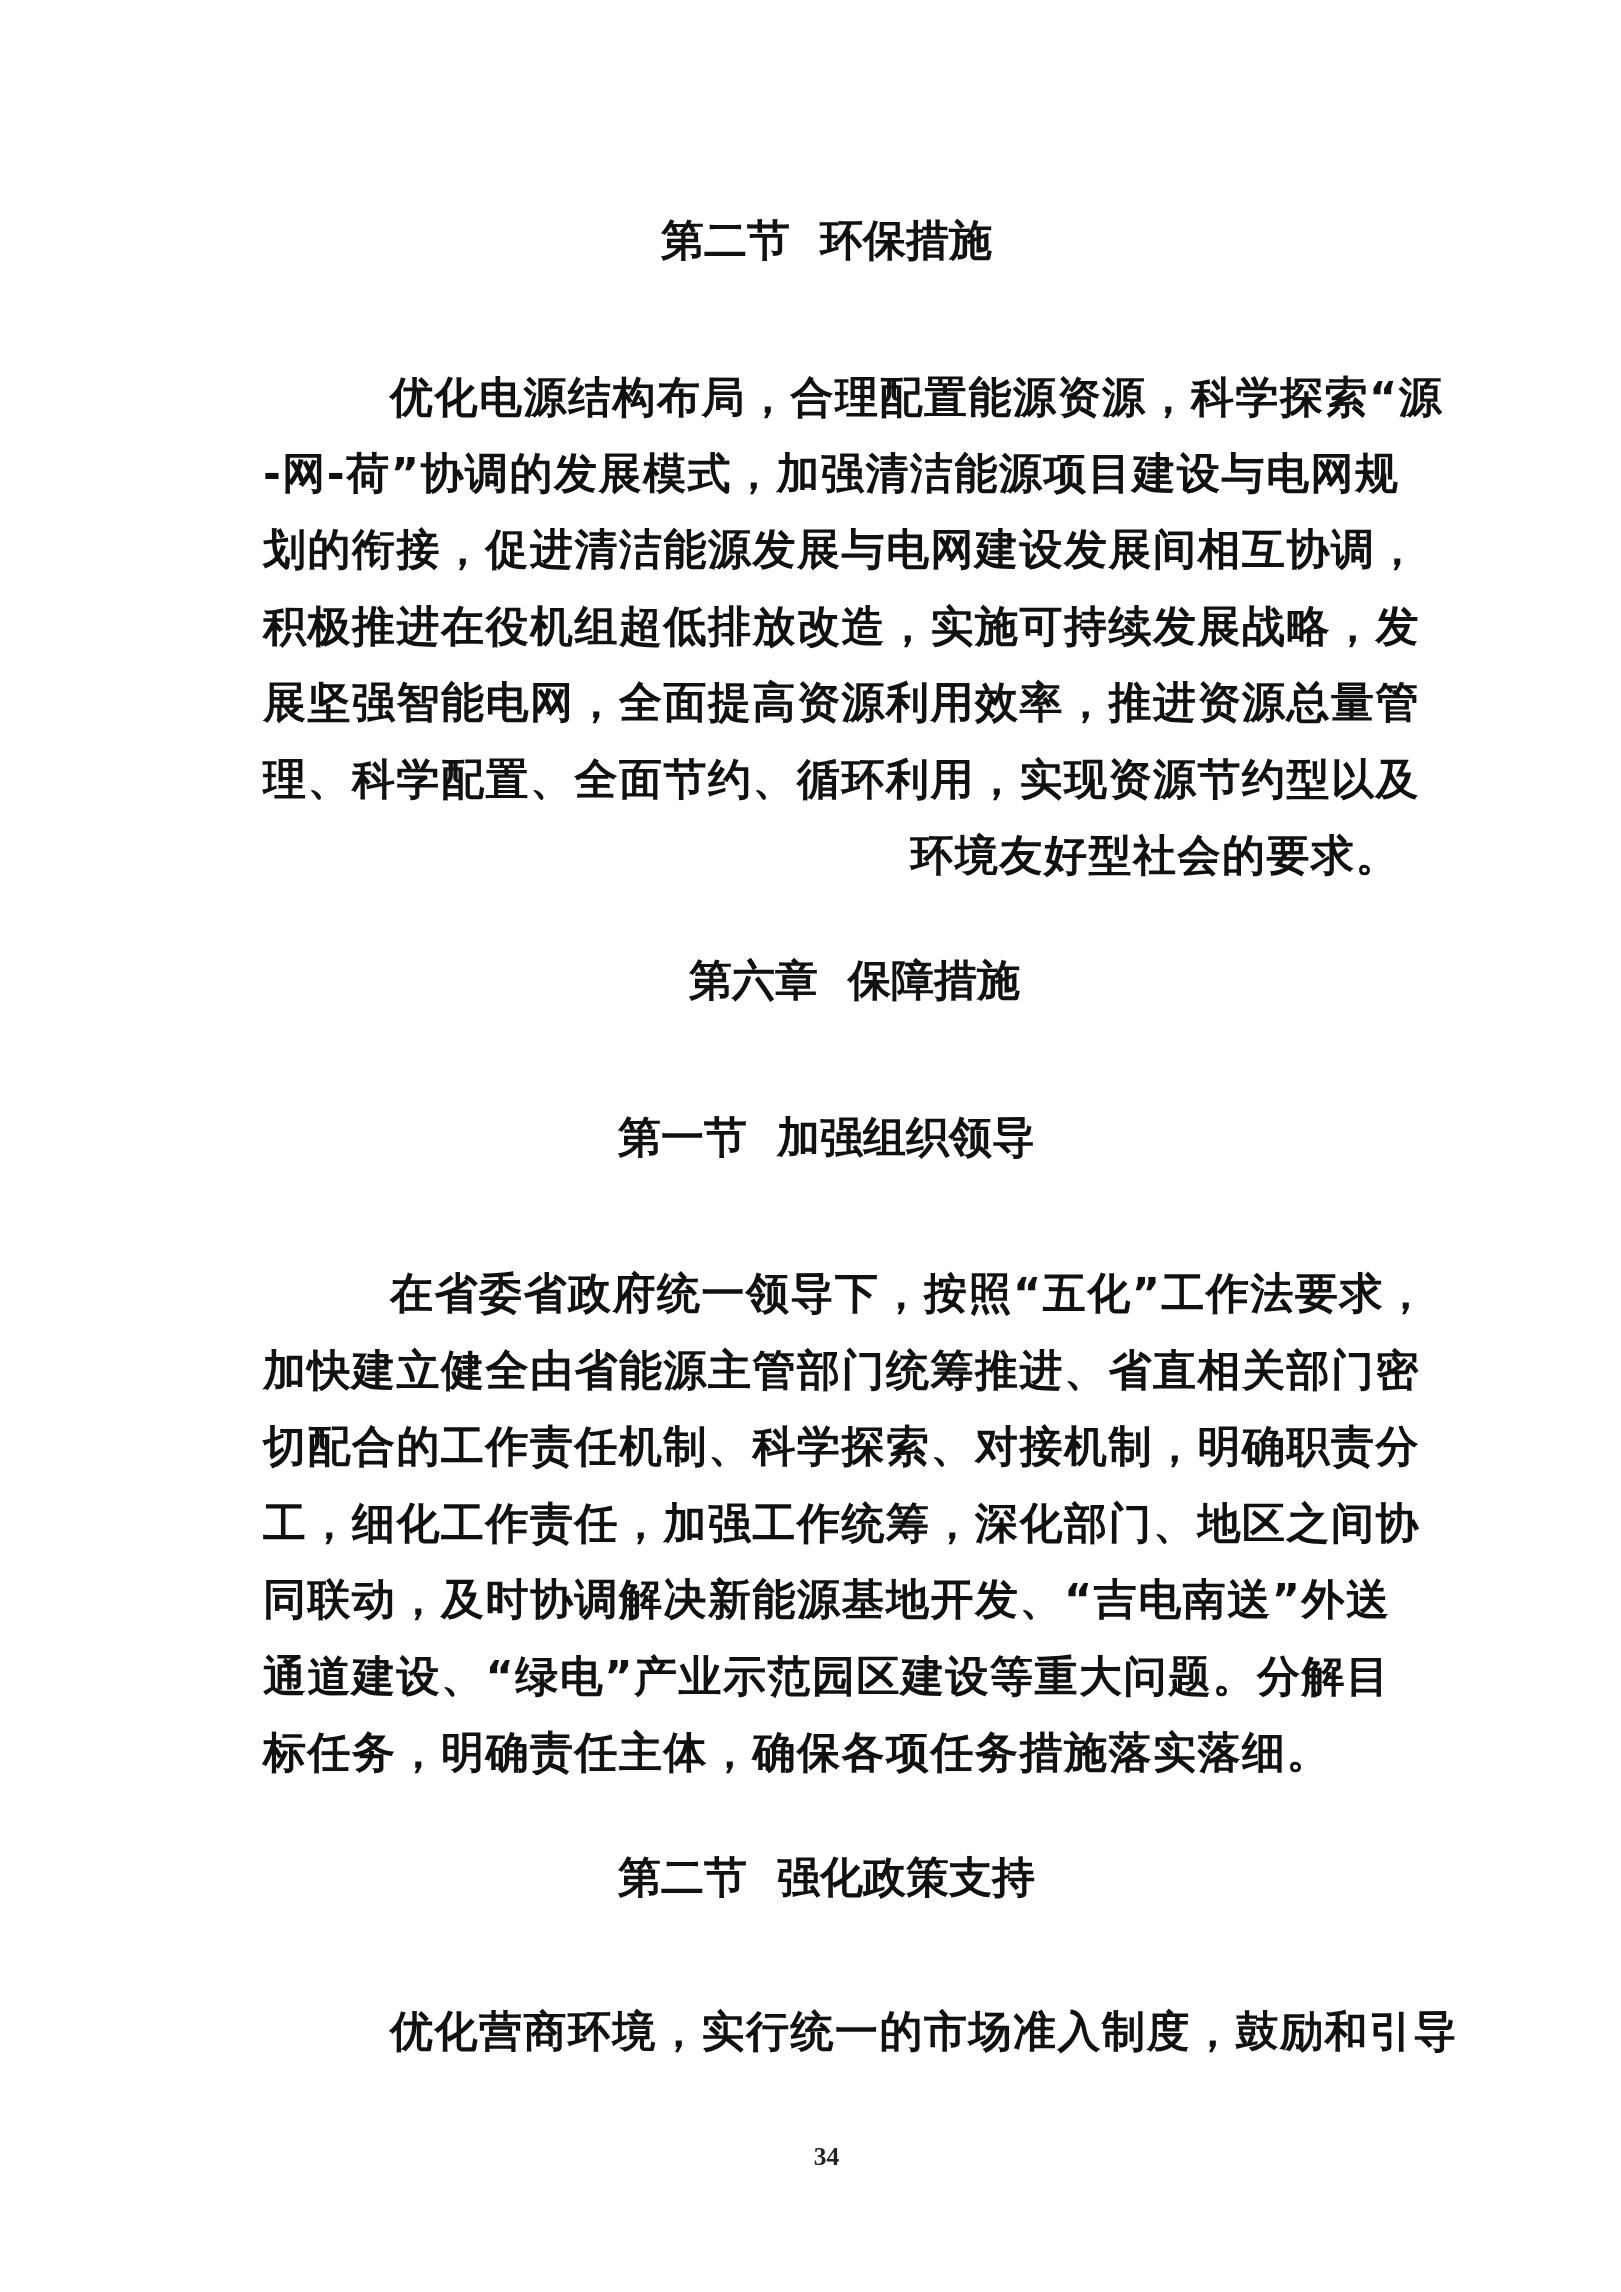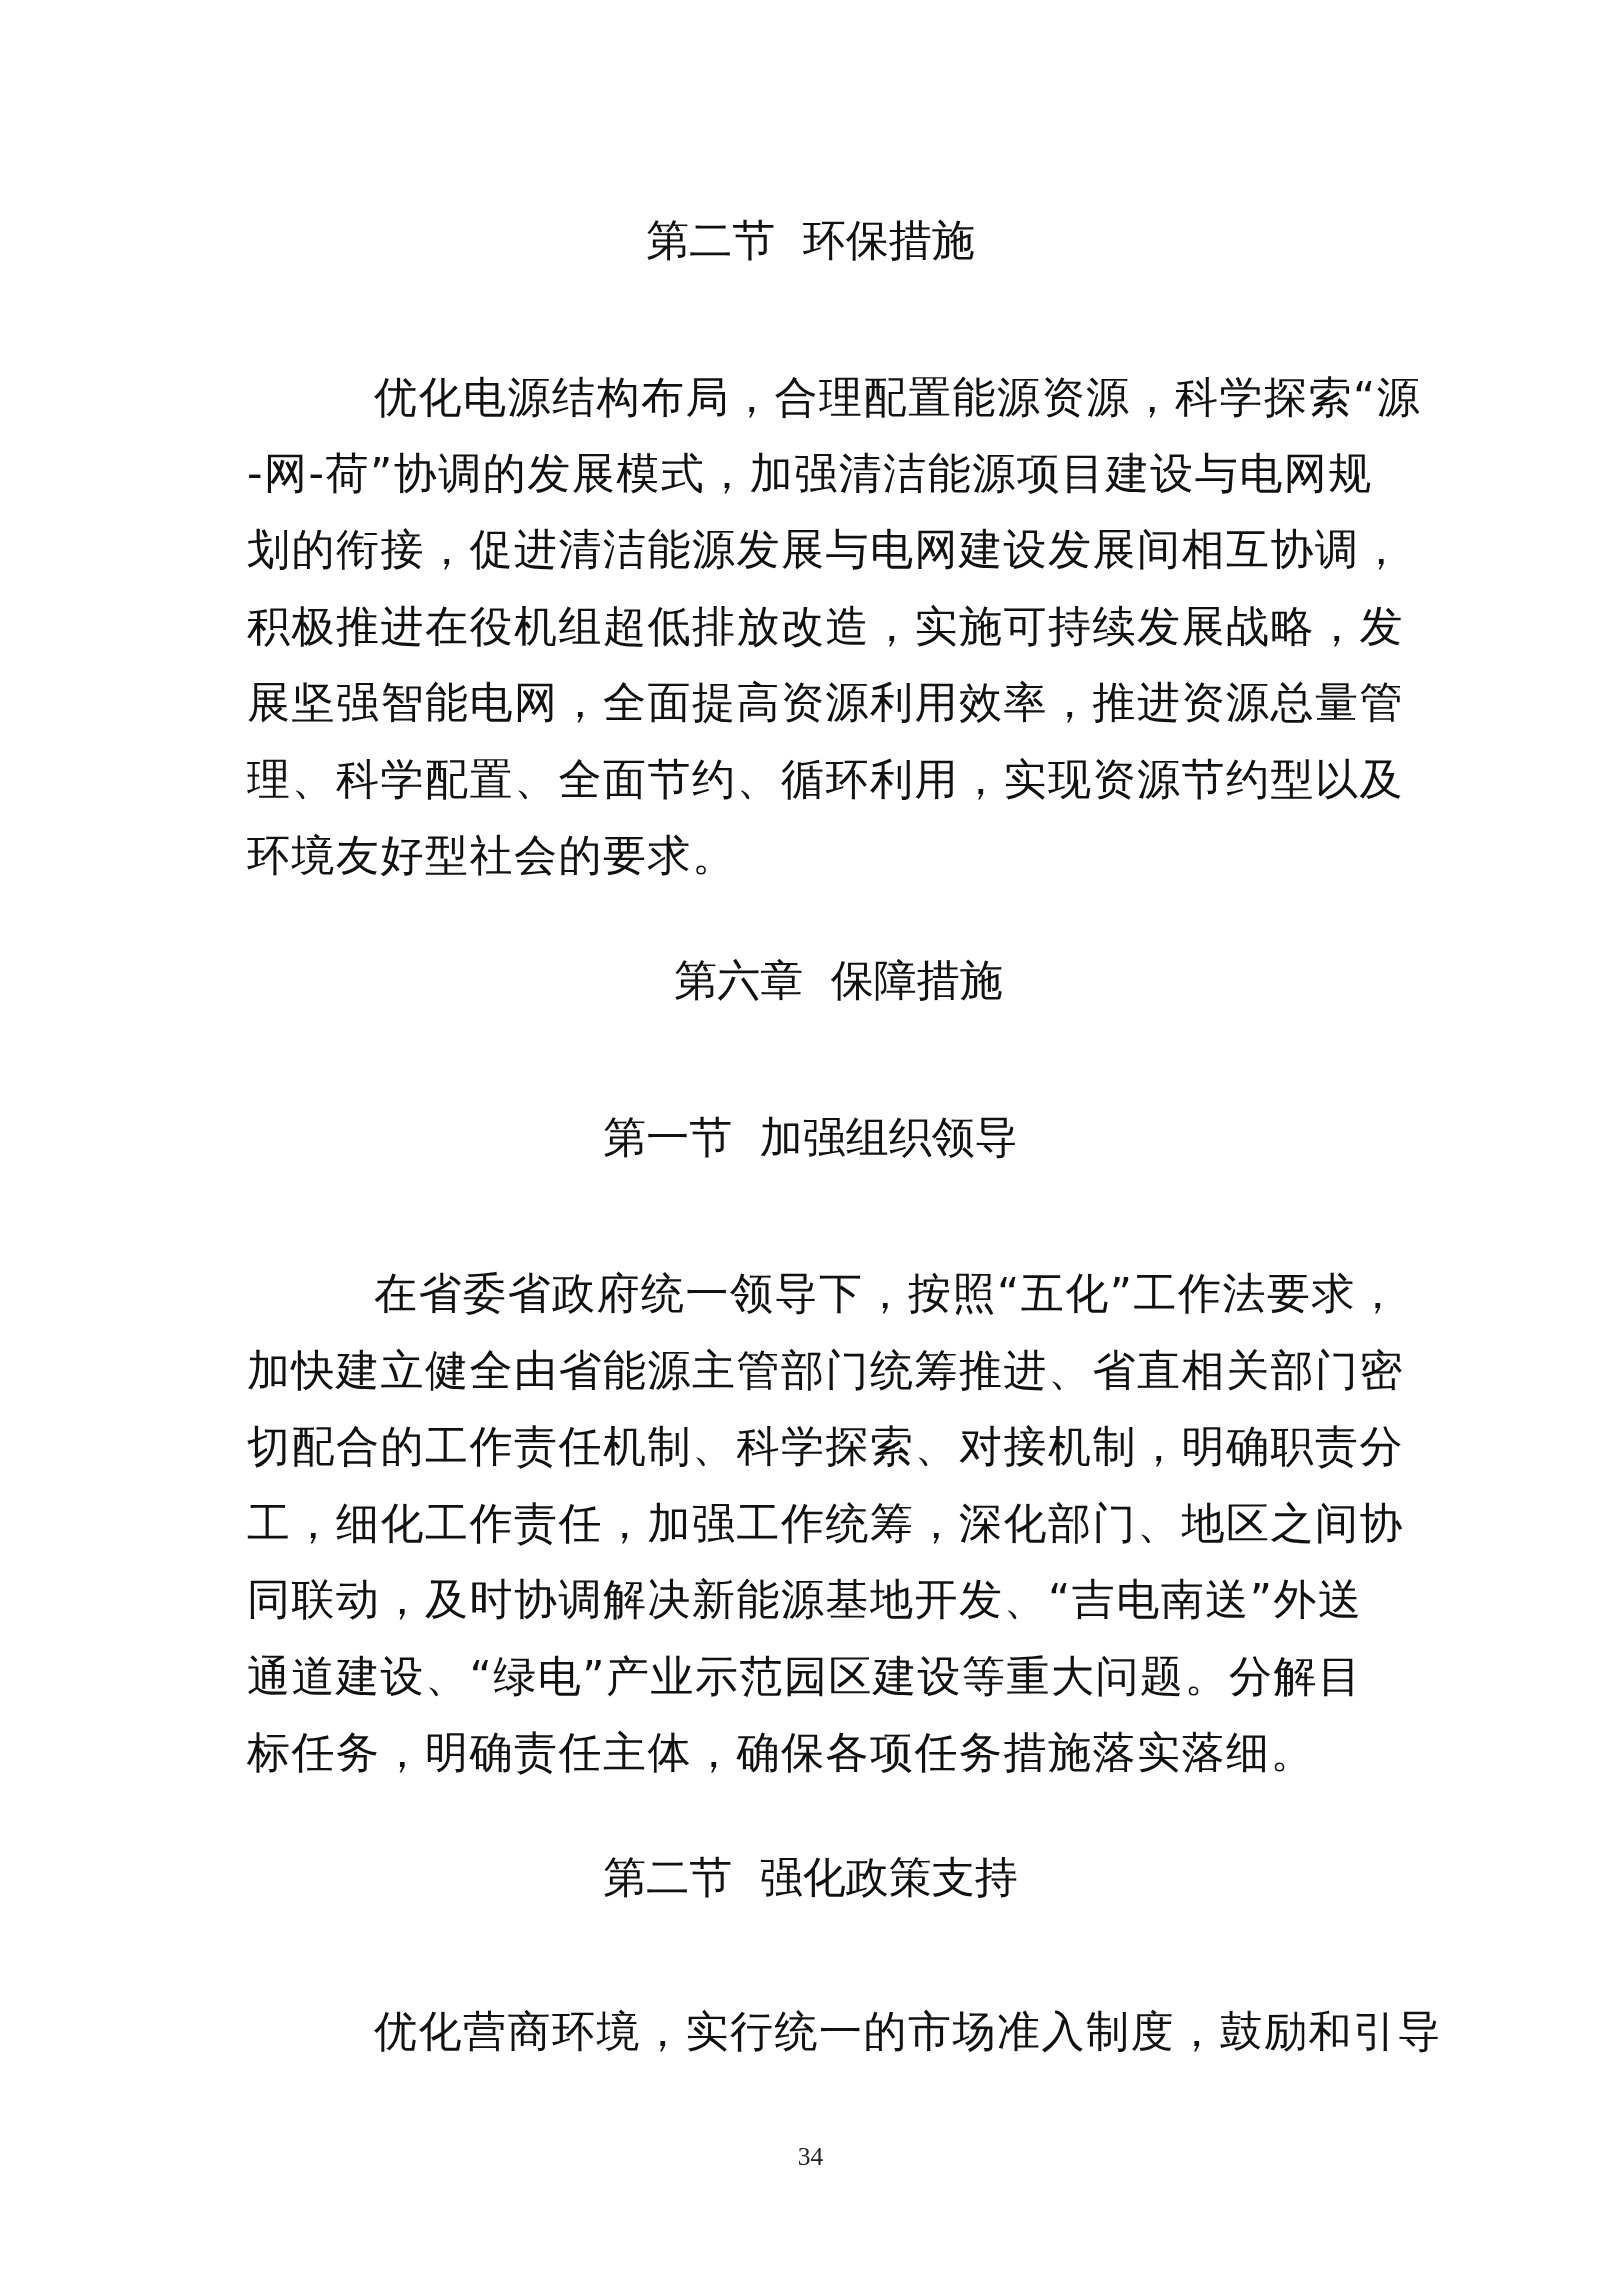--- a/index.html
+++ b/index.html
@@ -10,23 +10,24 @@
     body {
       width: 1621px;
       height: 2293px;
       position: relative;
       overflow: hidden;
       color: #111111;
       font-family: "DejaVu Sans", "Liberation Sans", sans-serif;
     }
     .page {
       position: absolute;
-      left: 0; top: 0;
+      left: 16px; top: 0;
       width: 1398px;
       height: 2293px;
+      font-weight: bold;
     }
     .heading {
       position: absolute;
       left: 0;
       width: 1621px;
       text-align: center;
       font-size: 43px;
       line-height: 59px;
       height: 59px;
       white-space: pre;
@@ -64,21 +65,21 @@
 <div class="page">
 
   <div class="heading" style="top:211px;">第二节  环保措施</div>
 
   <div class="line indent" style="top:368px;">优化电源结构布局，合理配置能源资源，科学探索“源</div>
   <div class="line" style="top:444px;">-网-荷”协调的发展模式，加强清洁能源项目建设与电网规</div>
   <div class="line" style="top:520px;">划的衔接，促进清洁能源发展与电网建设发展间相互协调，</div>
   <div class="line" style="top:597px;">积极推进在役机组超低排放改造，实施可持续发展战略，发</div>
   <div class="line" style="top:673px;">展坚强智能电网，全面提高资源利用效率，推进资源总量管</div>
   <div class="line" style="top:750px;">理、科学配置、全面节约、循环利用，实现资源节约型以及</div>
-  <div class="line" style="top:826px;">环境友好型社会的要求。</div>
+  <div class="line" style="top:826px;text-align:right;">环境友好型社会的要求。</div>
 
   <div class="heading" style="top:951px;padding-left:28px;">第六章  保障措施</div>
 
   <div class="heading" style="top:1108px;">第一节  加强组织领导</div>
 
   <div class="line indent" style="top:1264px;">在省委省政府统一领导下，按照“五化”工作法要求，</div>
   <div class="line" style="top:1341px;">加快建立健全由省能源主管部门统筹推进、省直相关部门密</div>
   <div class="line" style="top:1417px;">切配合的工作责任机制、科学探索、对接机制，明确职责分</div>
   <div class="line" style="top:1494px;">工，细化工作责任，加强工作统筹，深化部门、地区之间协</div>
   <div class="line" style="top:1570px;">同联动，及时协调解决新能源基地开发、“吉电南送”外送</div>

